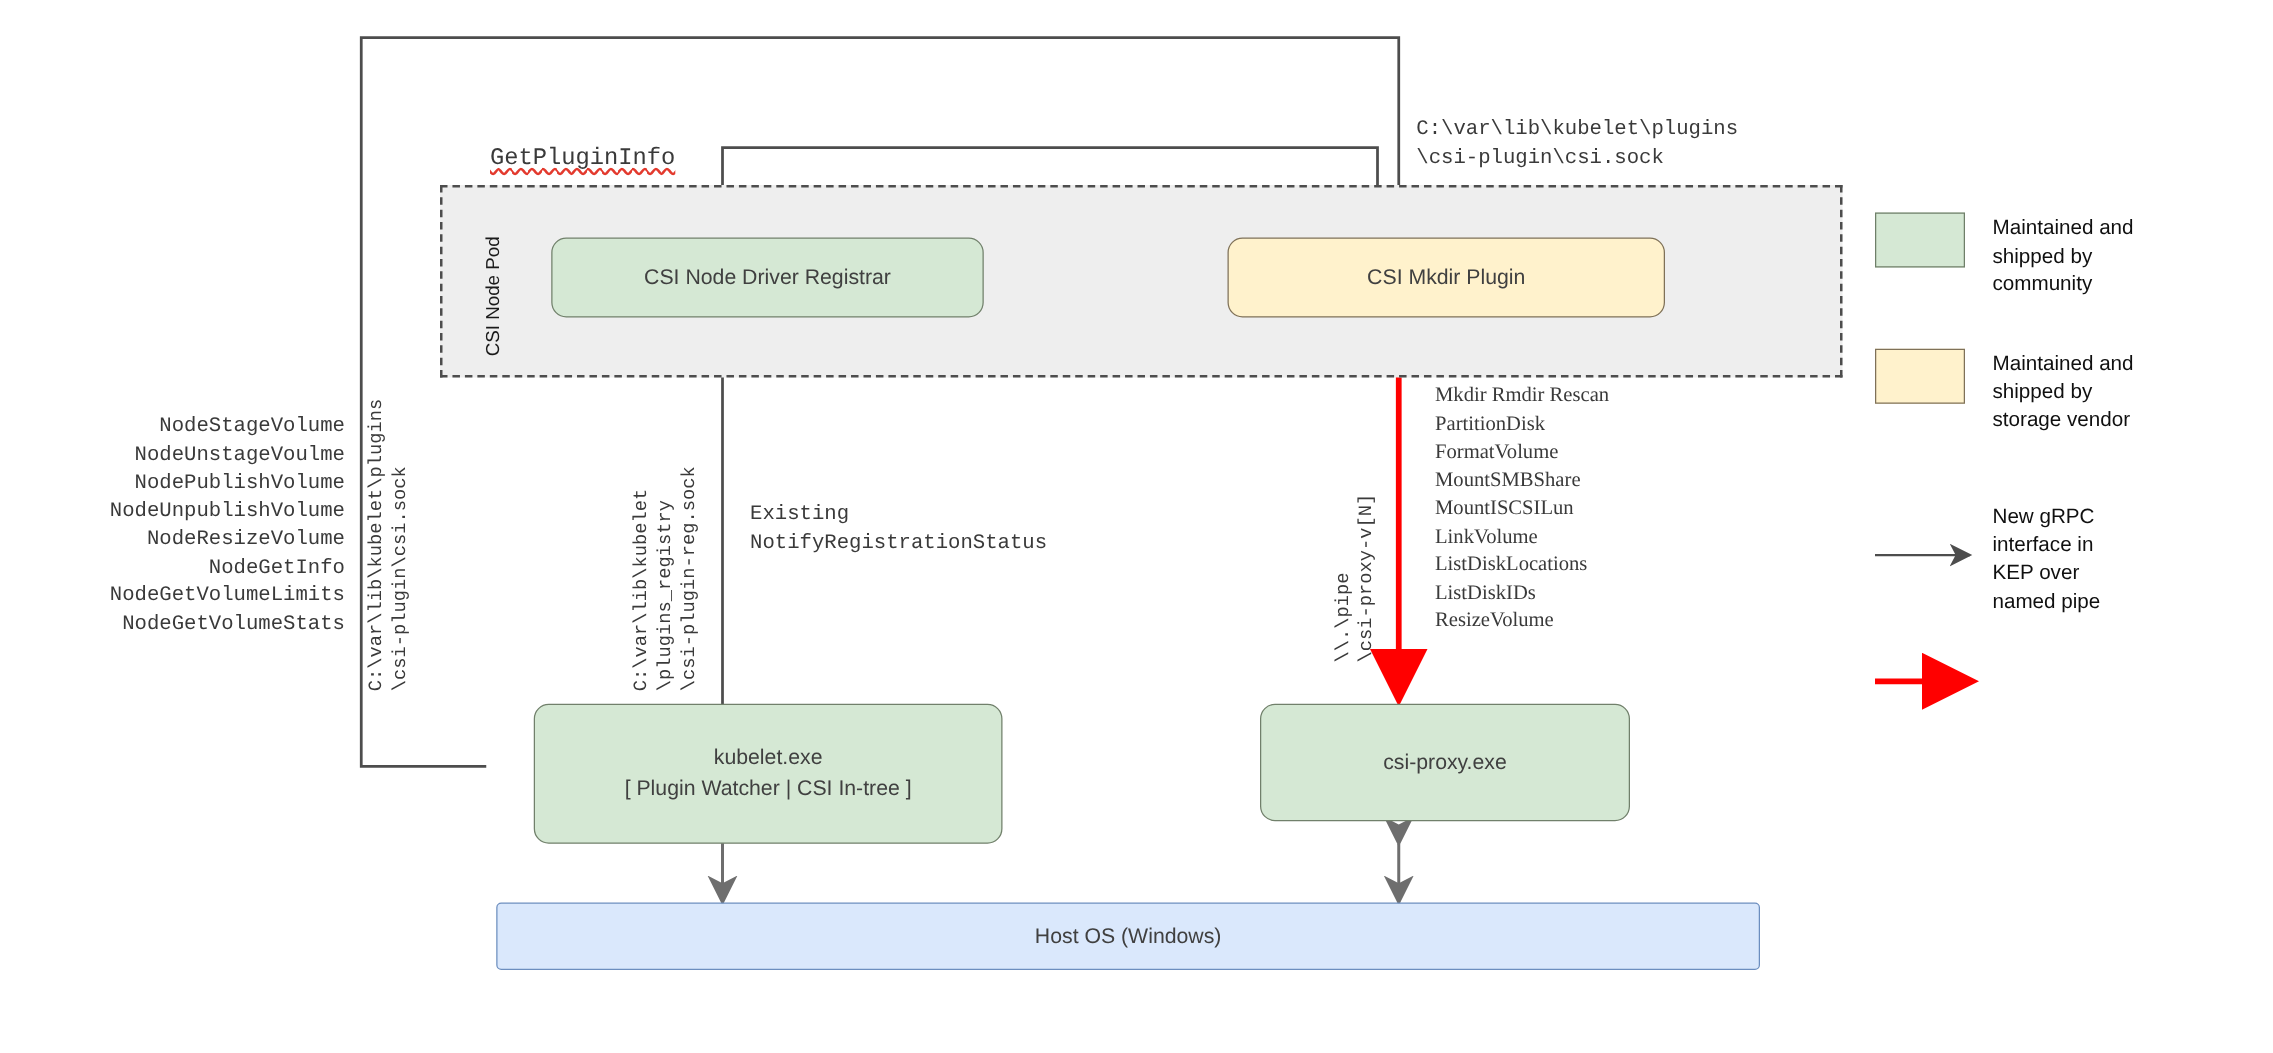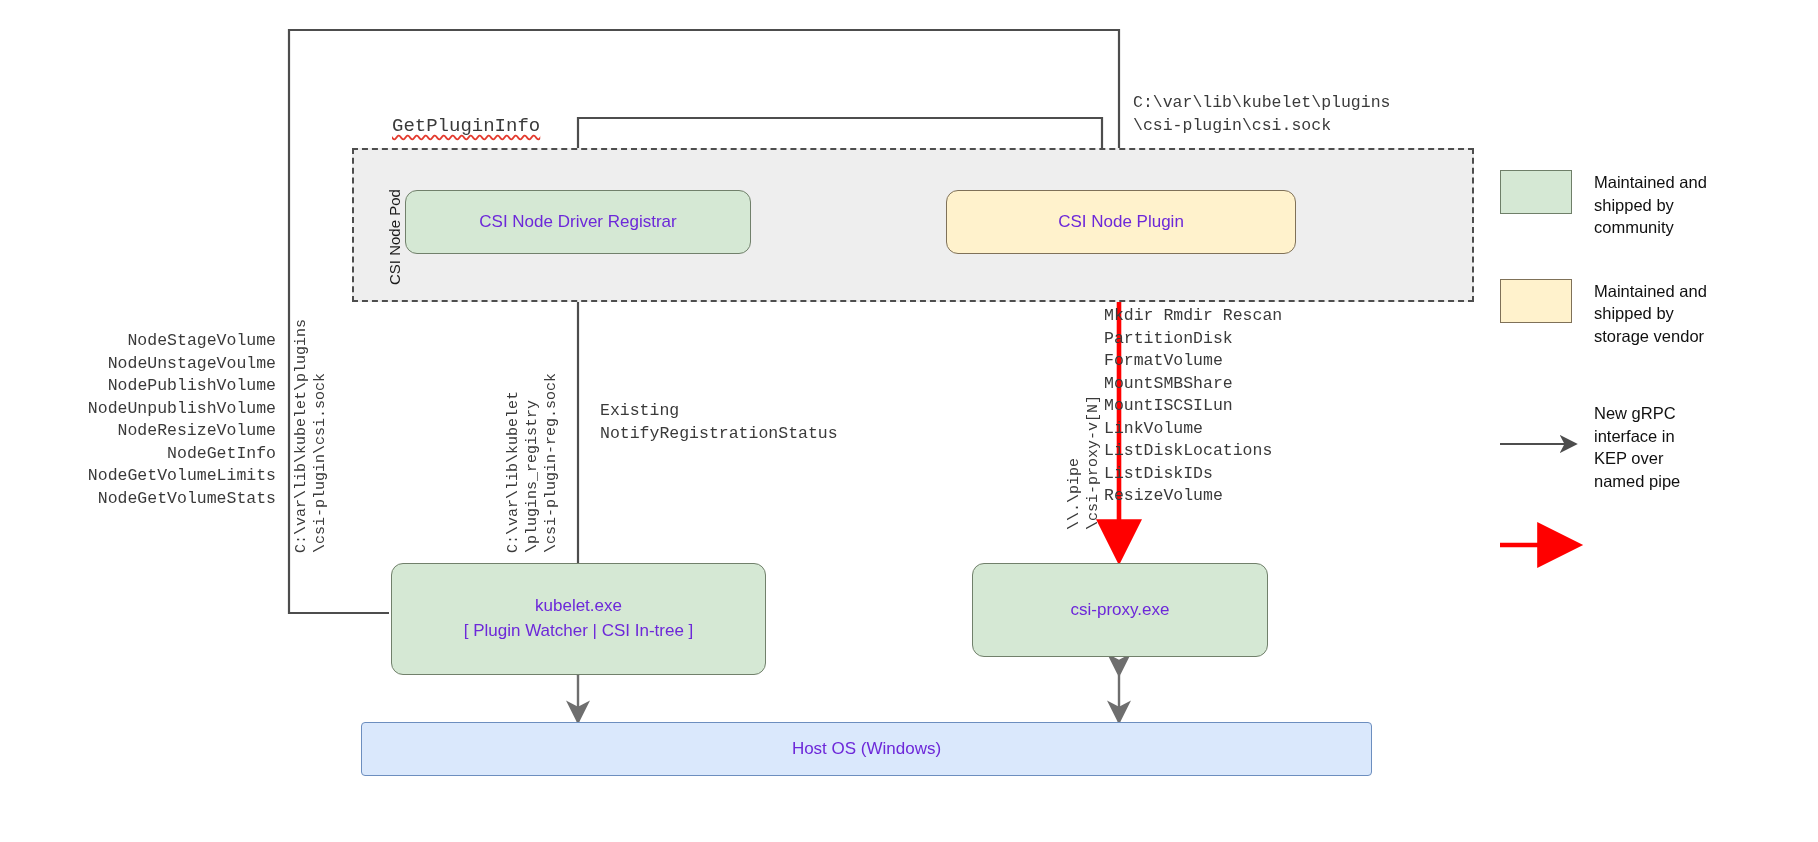--- a/index.html
+++ b/index.html
@@ -27,23 +27,24 @@
   .node{
     position:absolute;
     box-sizing:border-box;
     border:1.6px solid #666666;
     border-radius:12px;
     display:flex;
     flex-direction:column;
     align-items:center;
     justify-content:center;
     font-size:17px;
-    color:#6d28d9;
+    color:#404040;
     line-height:1.45;
     text-align:right;
+    margin-left:36px;
   }
   .green{background:#d5e8d4;border-color:#71806b;}
   .yellow{background:#fff2cc;border-color:#7f7158;}
   .blue{background:#dae8fc;border-color:#6c8ebf;border-radius:4px;}
 
   
   .txt{position:absolute;white-space:pre;font-size:16.5px;line-height:22.5px;}
   .txt.right{text-align:right;}
   .vtxt{
     position:absolute;
@@ -114,21 +115,21 @@
   </svg>
 
   <div class="pod" style="left:352px; top:148px; width:1122px; height:154px;"></div>
   <div class="pod-label" style="left:386px; top:285px;">CSI Node Pod</div>
 
   <div class="node green" style="left:405px; top:190px; width:346px; height:64px;">
     <span>CSI Node Driver Registrar</span>
   </div>
 
   <div class="node yellow" style="left:946px; top:190px; width:350px; height:64px;">
-    <span>CSI Node Plugin</span>
+    <span>CSI Mkdir Plugin</span>
   </div>
 
   <div class="node green" style="left:391px; top:563px; width:375px; height:112px;">
     <span>kubelet.exe</span>
     <span>[ Plugin Watcher | CSI In-tree ]</span>
   </div>
 
   <div class="node blue" style="left:361px; top:722px; width:1011px; height:54px;">
     <span>Host OS (Windows)</span>
   </div>
@@ -157,21 +158,21 @@
   <div class="vtxt mono" style="left:504px; top:553px;">C:\var\lib\kubelet
 \plugins_registry
 \csi-plugin-reg.sock</div>
 
   <div class="txt mono" style="left:600px; top:400px;">Existing
 NotifyRegistrationStatus</div>
 
   <div class="vtxt mono" style="left:1065px; top:530px;">\\.\pipe
 \csi-proxy-v[N]</div>
 
-  <div class="txt mono" style="left:1104px; top:305px;">Mkdir Rmdir Rescan
+  <div class="txt mono" style="left:1148px; top:305px;font-family:Liberation Serif, serif;">Mkdir Rmdir Rescan
 PartitionDisk
 FormatVolume
 MountSMBShare
 MountISCSILun
 LinkVolume
 ListDiskLocations
 ListDiskIDs
 ResizeVolume</div>
 
   <div class="legend">

